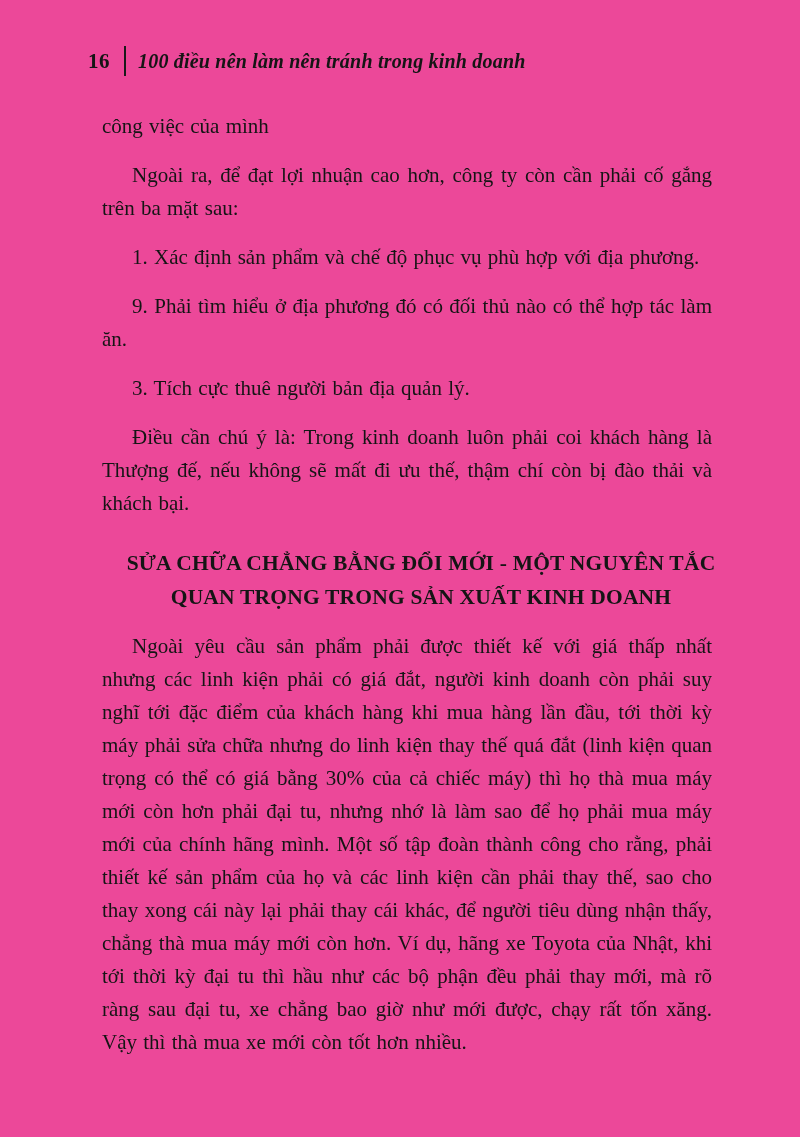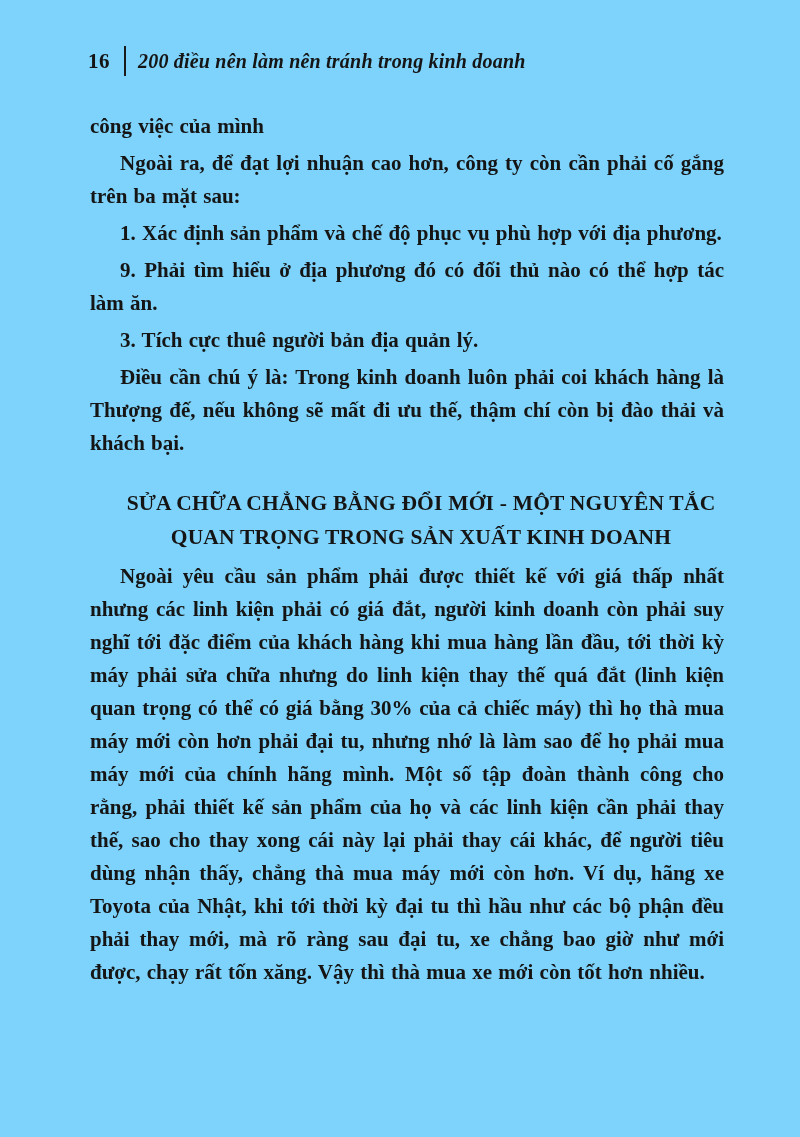--- a/index.html
+++ b/index.html
@@ -6,21 +6,21 @@
   html, body {
     margin: 0;
     padding: 0;
     background: #e8e8e8;
   }
   .page {
     position: relative;
     width: 800px;
     height: 1137px;
     margin: 0 auto;
-    background: #7dd3fc;
+    background: #ec4899;
     box-sizing: border-box;
     padding: 46px 72px 40px 86px;
     font-family: "Liberation Serif", "DejaVu Serif", serif;
     color: #151515;
     overflow: hidden;
   }
   .page-header {
     display: flex;
     align-items: center;
     margin-bottom: 34px;
@@ -44,24 +44,23 @@
     font-style: italic;
     letter-spacing: 0.2px;
     white-space: nowrap;
   }
   .page-body {
     font-size: 21px;
     line-height: 33px;
     text-align: justify;
   }
   .para {
-    margin: 4px;
+    margin: 16px;
     text-indent: 30px;
     word-spacing: 1px;
-    font-weight: bold;
   }
   .para.no-indent {
     text-indent: 0;
   }
   .section-heading {
     font-size: 21.5px;
     line-height: 34px;
     font-weight: bold;
     margin: 26px 0 6px 28px;
     text-align: center;
@@ -69,21 +68,21 @@
   }
 </style>
 </head>
 <body>
 
 <div class="page">
 
   <header class="page-header">
     <span class="page-number">16</span>
     <span class="header-divider"></span>
-    <span class="running-title">200 điều nên làm nên tránh trong kinh doanh</span>
+    <span class="running-title">100 điều nên làm nên tránh trong kinh doanh</span>
   </header>
 
   <main class="page-body">
 
     <p class="para no-indent">công việc của mình</p>
 
     <p class="para">Ngoài ra, để đạt lợi nhuận cao hơn, công ty còn cần phải cố gắng trên ba mặt sau:</p>
 
     <p class="para">1. Xác định sản phẩm và chế độ phục vụ phù hợp với địa phương.</p>
 

